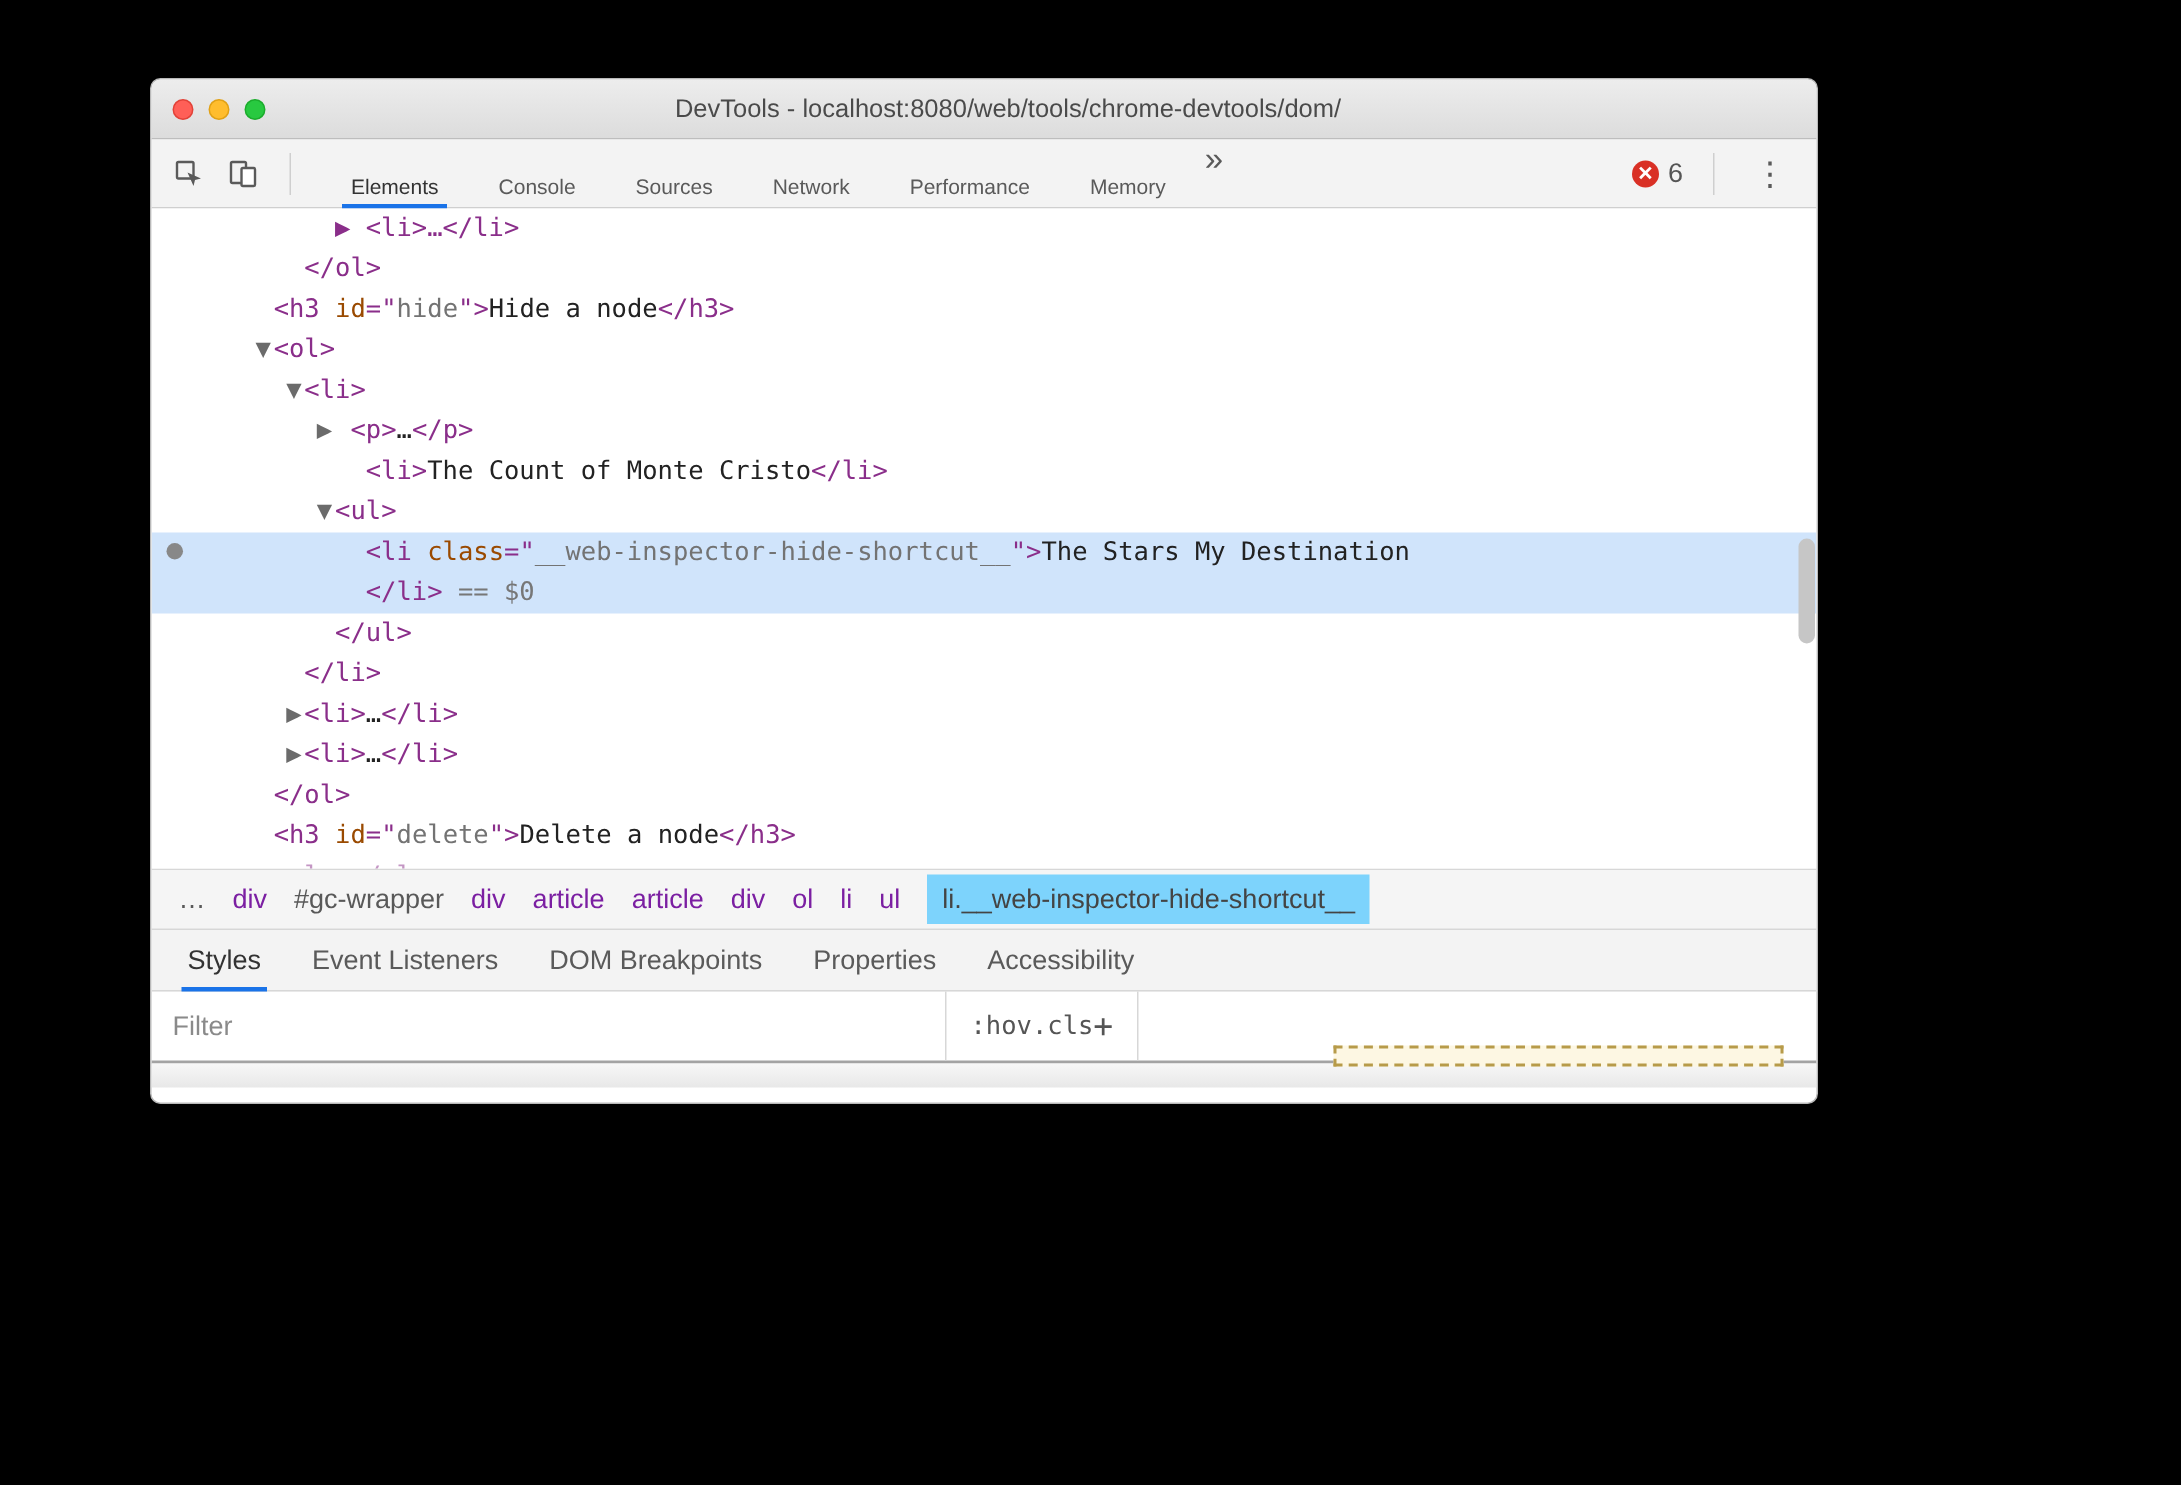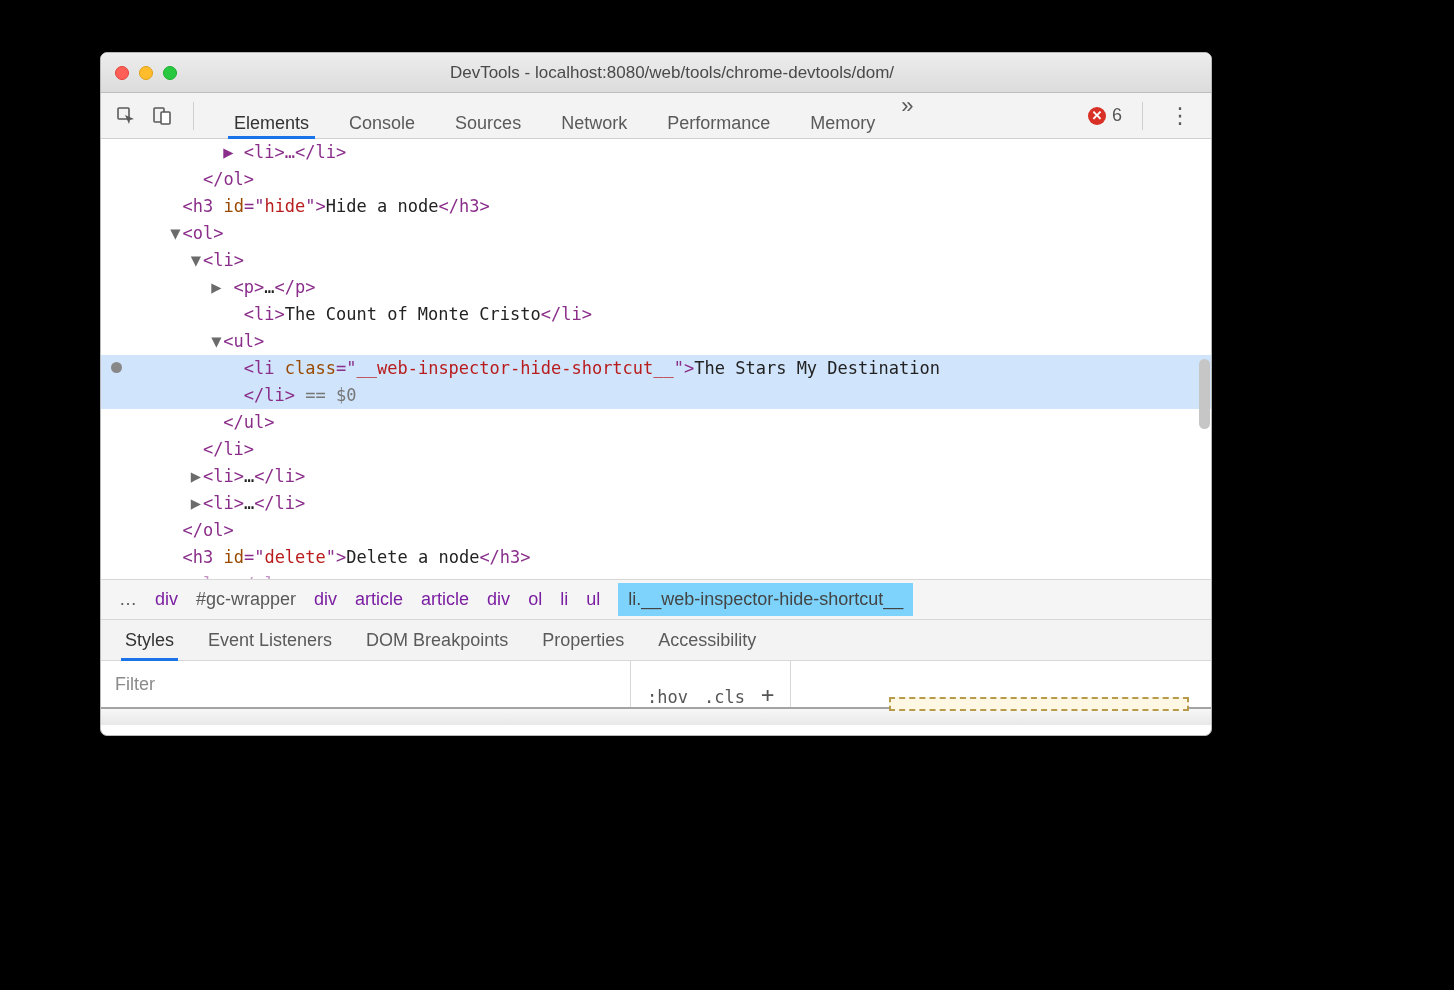--- a/index.html
+++ b/index.html
@@ -42,21 +42,21 @@
     border-bottom: 1px solid #cfcfcf;
     display:flex;
     align-items:center;
     padding: 0 14px;
     gap: 14px;
     background:#f3f3f3;
   }
   .tb-icon { width:22px; height:22px; display:flex; align-items:center; justify-content:center; color:#5a5a5a; cursor:pointer;}
   .sep { width:1px; height:28px; background:#cfcfcf; margin:0 6px;}
   .tabs { display:flex; gap:0; align-items:stretch; height:100%; }
-  .tab { padding:0 20px; display:flex; align-items:center; color:#5a5a5a; font-size:18px; cursor:pointer; position:relative;margin-top:16px;}
+  .tab { padding:0 20px; display:flex; align-items:center; color:#5a5a5a; font-size:14px; cursor:pointer; position:relative;margin-top:16px;}
   .tab.active { color:#333; }
   .tab.active::after{content:"";position:absolute;left:14px;right:14px;bottom:-1px;height:3px;background:#1a73e8;}
   .chevrons{margin-left:6px;color:#5a5a5a;font-size:22px;cursor:pointer;}
   .spacer{flex:1;}
   .err-badge{display:flex;align-items:center;gap:6px;color:#555;font-size:18px;}
   .err-circle{width:18px;height:18px;border-radius:50%;background:#d93025;color:#fff;display:flex;align-items:center;justify-content:center;font-size:13px;font-weight:bold;}
   .kebab{font-size:22px;color:#5a5a5a;padding:0 6px;cursor:pointer;}
 
   .dom-pane {
     height: 440px;
@@ -69,21 +69,21 @@
     background:#fff;
   }
   .dom-inner { padding-top:0; }
   .row { white-space:pre; padding-left:20px; position:relative;}
   .row.sel { background:#d0e4fb; }
   .row.sel .bullet{position:absolute;left:10px;top:7px;width:11px;height:11px;border-radius:50%;background:#888;}
   .arr{color:#6b6b6b;display:inline-block;width:14px;text-align:center;margin-left:-14px;}
   .punct{color:#8a2e8a;}
   .tagname{color:#8a2e8a;}
   .attrname{color:#9a4a00;}
-  .attrval{color:#b91c1c;text-align:center;}
+  .attrval{color:#737373;text-align:center;}
   .text{color:#222;}
   .ref{color:#777;}
 
   .scrollbar{position:absolute;right:1px;top:220px;width:11px;height:70px;background:#c6c6c6;border-radius:6px;}
 
   .breadcrumb {
     height:40px;
     border-top:1px solid #d7d7d7;
     background:#f5f5f5;
     display:flex;
@@ -121,21 +121,21 @@
     border-bottom:2px solid #a3a3a3;
   }
   .filter{
     flex:0 0 530px;
     border-right:1px solid #d7d7d7;
     padding:0 14px;
     display:flex;align-items:center;
   }
   .filter input{border:none;outline:none;font-size:18px;width:100%;color:#333;background:transparent;}
   .filter input::placeholder{color:#8a8a8a;}
-  .toggles{display:flex;align-items:flex-end;gap:16px;padding:0 16px;border-right:1px solid #d7d7d7;font-family:"Menlo",monospace;font-size:17px;color:#555;}
+  .toggles{display:flex;align-items:center;padding:0 16px;border-right:1px solid #d7d7d7;font-family:"Menlo",monospace;font-size:17px;color:#555;}
   .tgl{cursor:pointer;}
   .plus{font-size:22px;color:#555;cursor:pointer;}
   .preview{flex:1;position:relative;}
   .preview-box{position:absolute;right:22px;bottom:-4px;width:300px;height:14px;border:2px dashed #b79b4a;background:#fdf7e3;}
 
   .bottom-shadow{height:16px;background:linear-gradient(#f7f7f7,#e8e8e8);}
 </style>
 </head>
 <body>
 

